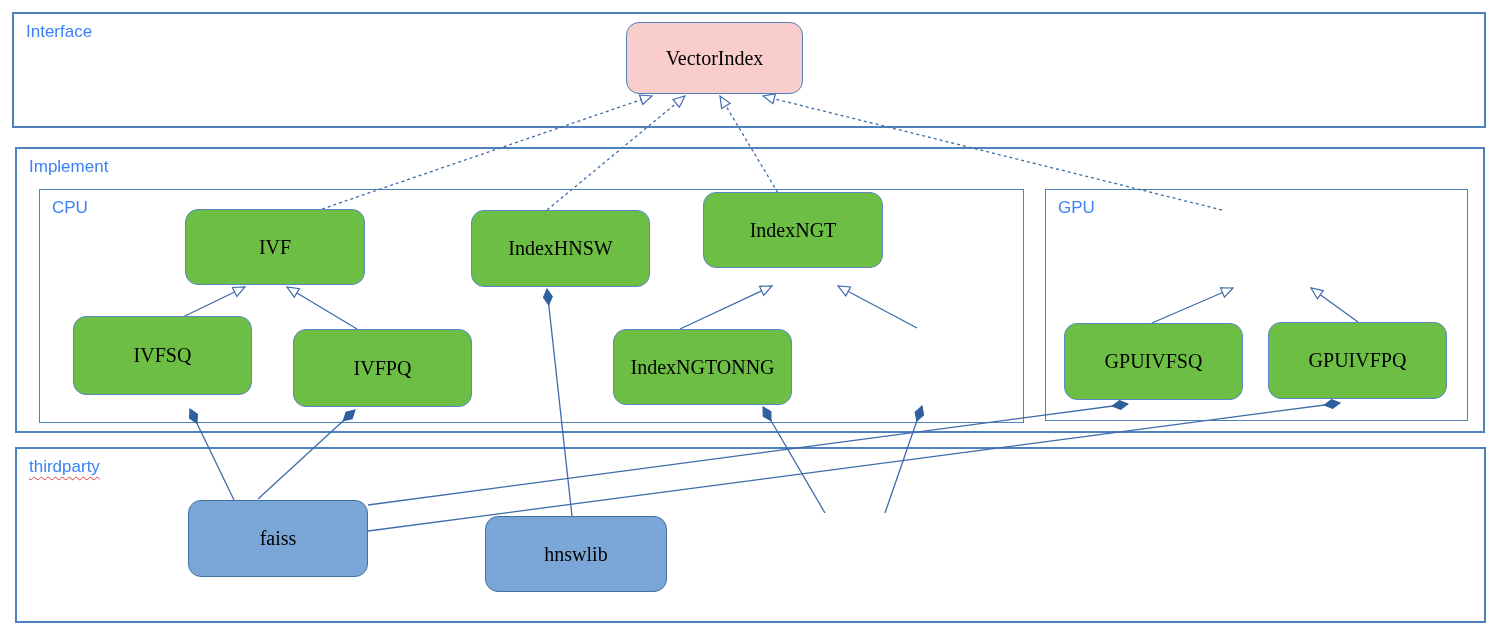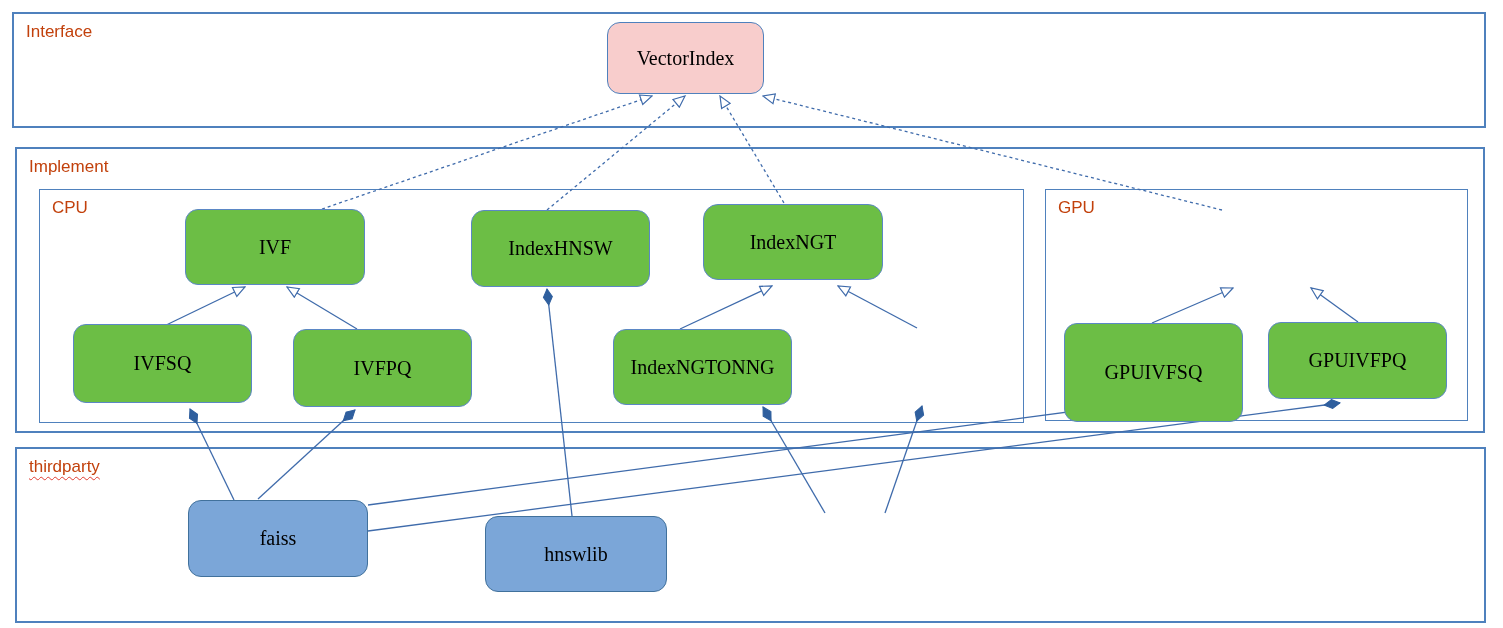--- a/index.html
+++ b/index.html
@@ -1,20 +1,20 @@
 <!DOCTYPE html>
 <html><head>
 <meta charset="utf-8">
 <style>
   html,body{margin:0;padding:0;background:#ffffff;}
   #stage{position:relative;width:1503px;height:628px;background:#ffffff;overflow:hidden;
          font-family:"Liberation Sans",sans-serif;}
   .container{position:absolute;border:2px solid #4f81bd;background:transparent;box-sizing:border-box;}
   .container.inner{border-width:1.5px;}
-  .clabel{position:absolute;top:8px;left:12px;font-size:17px;color:#c2410c;
+  .clabel{position:absolute;top:8px;left:12px;font-size:17px;color:#3b82f6;
           font-family:"Liberation Sans",sans-serif;white-space:nowrap;}
   .clabel.misspell{text-decoration:underline wavy #e03c31 1px;text-underline-offset:4px;}
   .node{position:absolute;box-sizing:border-box;border-radius:13px;display:flex;align-items:center;
         justify-content:center;font-family:"Liberation Serif",serif;font-size:20px;color:#000;}
   .node.class{background:#6cbe45;border:1.5px solid #5b87c5;}
   .node.iface{background:#f8cdcc;border:1.5px solid #4f81bd;}
   .node.lib{background:#7ba6d8;border:1.5px solid #41719c;}
   #edge-layer{position:absolute;left:0;top:0;width:1503px;height:628px;}
   line.realization{stroke:#3f6bab;stroke-width:1.3;stroke-dasharray:3 3;}
   line.generalization{stroke:#3f6bab;stroke-width:1.3;}
@@ -59,42 +59,42 @@
       <line class="generalization" x1="1152" y1="323" x2="1233" y2="288" marker-end="url(#tri)"></line>
       <line class="generalization" x1="1358" y1="322" x2="1311" y2="288" marker-end="url(#tri)"></line>
       <line class="composition" x1="234" y1="500" x2="190" y2="409" marker-end="url(#dia)"></line>
       <line class="composition" x1="258" y1="499" x2="355" y2="410" marker-end="url(#dia)"></line>
       <line class="composition" x1="572" y1="516" x2="547" y2="289" marker-end="url(#dia)"></line>
       <line class="composition" x1="825" y1="513" x2="763" y2="407" marker-end="url(#dia)"></line>
       <line class="composition" x1="885" y1="513" x2="922" y2="406" marker-end="url(#dia)"></line>
       <line class="composition" x1="368" y1="505" x2="1128" y2="404" marker-end="url(#dia)"></line>
       <line class="composition" x1="368" y1="531" x2="1340" y2="403" marker-end="url(#dia)"></line>
     </svg>
-    <div class="node iface" style="left: 607px; top: 22px; width: 157px; height: 72px;">
+    <div class="node iface" style="left: 626px; top: 22px; width: 177px; height: 72px;">
       <span>VectorIndex</span>
     </div>
     <div class="node class" style="left: 185px; top: 209px; width: 180px; height: 76px;">
       <span>IVF</span>
     </div>
     <div class="node class" style="left: 456px; top: 210px; width: 179px; height: 77px; margin-left: 15px;">
       <span>IndexHNSW</span>
     </div>
-    <div class="node class" style="left: 703px; top: 204px; width: 180px; height: 76px; border-radius: 15px;">
+    <div class="node class" style="left: 703px; top: 192px; width: 180px; height: 76px;">
       <span>IndexNGT</span>
     </div>
-    <div class="node class" style="left: 73px; top: 324px; width: 179px; height: 79px;">
+    <div class="node class" style="left: 73px; top: 316px; width: 179px; height: 79px;">
       <span>IVFSQ</span>
     </div>
     <div class="node class" style="left: 293px; top: 329px; width: 179px; height: 78px;">
       <span>IVFPQ</span>
     </div>
     <div class="node class" style="left: 613px; top: 329px; width: 179px; height: 76px;">
       <span>IndexNGTONNG</span>
     </div>
-    <div class="node class" style="left: 1064px; top: 323px; width: 179px; height: 99px;">
+    <div class="node class" style="left: 1064px; top: 323px; width: 179px; height: 77px;">
       <span>GPUIVFSQ</span>
     </div>
     <div class="node class" style="left: 1268px; top: 322px; width: 179px; height: 77px;">
       <span>GPUIVFPQ</span>
     </div>
     <div class="node lib" style="left: 188px; top: 500px; width: 180px; height: 77px;">
       <span>faiss</span>
     </div>
     <div class="node lib" style="left: 485px; top: 516px; width: 182px; height: 76px;">
       <span>hnswlib</span>

